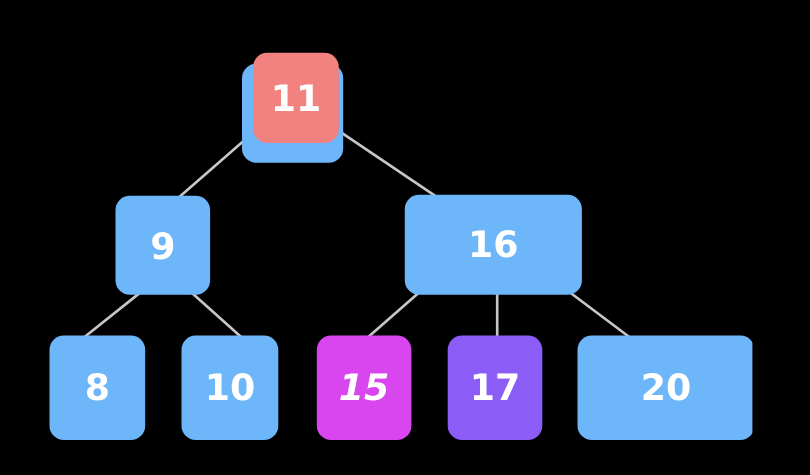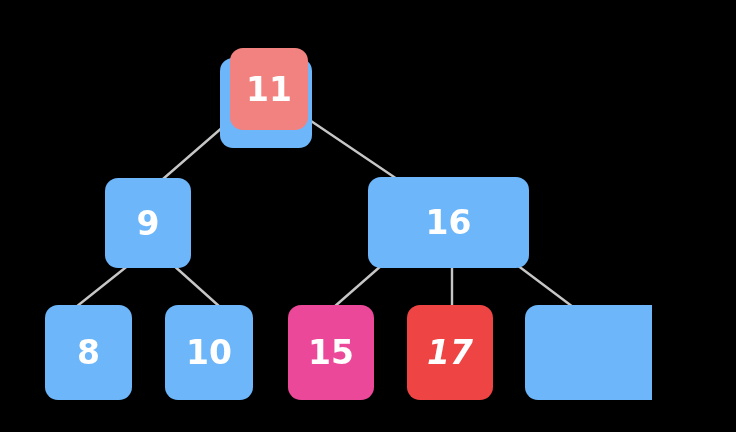--- a/index.html
+++ b/index.html
@@ -10,20 +10,21 @@
   }
   body {
     font-family: "DejaVu Sans", sans-serif;
   }
   #canvas {
     position: relative;
     width: 652px;
     height: 432px;
     background: #000000;
     overflow: hidden;
+    padding-left: 32px;
   }
   #edge-layer {
     position: absolute;
     left: 0;
     top: 0;
     width: 736px;
     height: 432px;
     pointer-events: none;
   }
   .node {
@@ -117,26 +118,29 @@
       <div class="node" style="left: 45px; top: 305px; width: 87px; height: 95px; background: rgb(108, 182, 249);">
         <div class="cell">
           <span class="key-label">8</span>
         </div>
       </div>
       <div class="node" style="left: 165px; top: 305px; width: 88px; height: 95px; background: rgb(108, 182, 249); justify-content: center;">
         <div class="cell">
           <span class="key-label">10</span>
         </div>
       </div>
-      <div class="node" style="left: 288px; top: 305px; width: 86px; height: 95px; background: #ec4899;">
+      <div class="node" style="left: 288px; top: 305px; width: 86px; height: 95px; background: #d946ef; font-style: italic;">
         <div class="cell">
           <span class="key-label">15</span>
         </div>
       </div>
-      <div class="node" style="left: 407px; top: 305px; width: 86px; height: 95px; background: #ef4444; font-style: italic;">
+      <div class="node" style="left: 407px; top: 305px; width: 86px; height: 95px; background: #8b5cf6;">
         <div class="cell">
           <span class="key-label">17</span>
         </div>
       </div>
       <div class="node" style="left: 525px; top: 305px; width: 161px; height: 95px; background: rgb(108, 182, 249);">
+        <div class="cell">
+          <span class="key-label">20</span>
+        </div>
       </div>
     </div>
 </div>
 
 </body></html>

